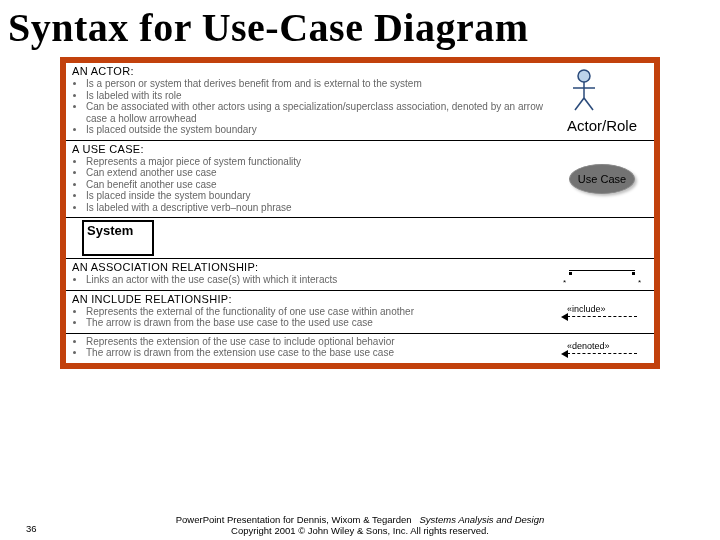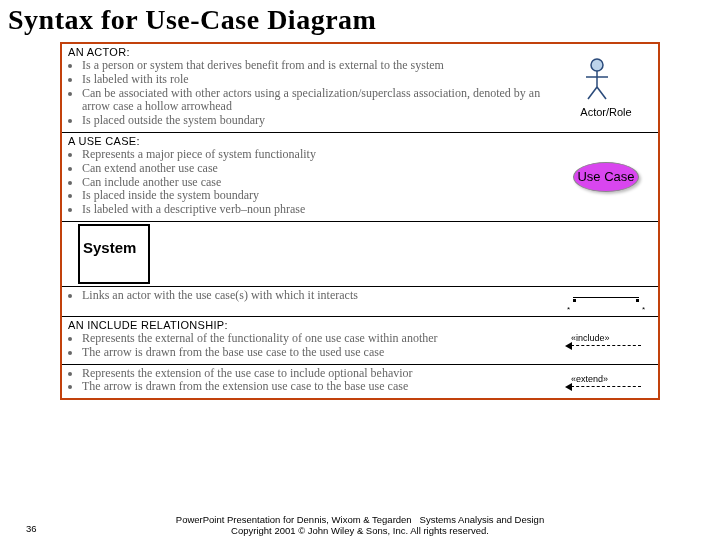--- a/index.html
+++ b/index.html
@@ -1,43 +1,43 @@
 <!DOCTYPE html>
 <html><head>
 <meta charset="utf-8">
 <style>
   html,body{margin:0;padding:0;background:#fff;font-family:Arial,Helvetica,sans-serif;color:#000}
   .slide{width:720px;height:540px;box-sizing:border-box;position:relative}
-  .title{font-family:"Times New Roman",serif;font-weight:bold;font-size:28px;padding:4px 8px 0 8px;letter-spacing:.5px}
-  .table{border:2px solid #c2410c;margin:6px 60px 0 60px}
+  .title{font-family:"Times New Roman",serif;font-weight:bold;font-size:40px;padding:4px 8px 0 8px;letter-spacing:.5px}
+  .table{border:6px solid #c2410c;margin:6px 60px 0 60px}
   .sec{border-bottom:1px solid #000;display:flex}
   .sec:last-child{border-bottom:none}
   .txt{flex:1;padding:2px 6px 4px 6px}
   .ico{width:100px;display:flex;align-items:center;justify-content:center;padding:2px}
   .h{font-family:Arial,sans-serif;font-size:11px;color:#000;margin:0 0 1px 0;letter-spacing:.3px}
   ul{margin:0;padding:0 0 0 14px}
-  li{font-family:Liberation Serif, serif;font-size:12px;color:#666;line-height:1.15;list-style:disc}
-  .actor-lbl{font-size:11px;text-align:center;margin-top:1px}
-  .usecase{background:#d946ef;border:1px solid #888;border-radius:50%;width:64px;height:28px;display:flex;align-items:center;justify-content:center;font-size:13px;box-shadow:2px 2px 3px rgba(0,0,0,.25)}
-  .sysbox{border:2px solid #000;width:62px;height:30px;font-size:15px;font-weight:bold;padding:13px 3px}
+  li{font-family:Liberation Sans, sans-serif;font-size:10px;color:#666;line-height:1.15;list-style:disc}
+  .actor-lbl{font-size:15px;text-align:center;margin-top:1px}
+  .usecase{background:#737373;border:1px solid #888;border-radius:50%;width:64px;height:28px;display:flex;align-items:center;justify-content:center;font-size:11px;box-shadow:2px 2px 3px rgba(0,0,0,.25)}
+  .sysbox{border:2px solid #000;width:62px;height:30px;font-size:13px;font-weight:bold;padding:1px 3px}
   .assoc{position:relative;width:78px;height:16px}
   .assoc .ln{border-top:1.5px solid #000;position:absolute;left:6px;right:6px;top:8px}
   .assoc::before,.assoc::after{content:"";position:absolute;top:10px;width:3px;height:3px;background:#000}
   .assoc::before{left:6px}.assoc::after{right:6px}
   .incl,.extd{font-size:9px;text-align:left}
   .dln{border-top:1.5px dashed #000;width:70px;margin:2px auto;position:relative}
   .dln::before{content:"";position:absolute;left:-6px;top:-4px;border-right:7px solid #000;border-top:4px solid transparent;border-bottom:4px solid transparent}
   .gen{position:relative;width:70px;height:12px;margin:auto}
   .gen .l{border-top:1.5px solid #000;position:absolute;left:8px;right:0;top:6px}
   .gen::before{content:"";position:absolute;left:0;top:2px;width:0;height:0;border-right:8px solid #000;border-top:4.5px solid transparent;border-bottom:4.5px solid transparent}
   .gen::after{content:"";position:absolute;left:2px;top:3.5px;width:0;height:0;border-right:5px solid #fff;border-top:3px solid transparent;border-bottom:3px solid transparent}
   .footer{position:absolute;bottom:4px;left:0;right:0;font-size:9.5px}
   .pg{position:absolute;left:26px;bottom:2px}
   .fc{text-align:center}
-  .fc .bk{}
+  .fc .bk{font-style:italic}
 </style>
 </head>
 <body>
 <div class="slide">
   <div class="title">Syntax for Use-Case Diagram</div>
 
   <div class="table">
 
     <div class="sec">
       <div class="txt">
@@ -62,38 +62,39 @@
       </div>
         </div>
     </div>
 
     <div class="sec">
       <div class="txt">
         <p class="h">A USE CASE:</p>
         <ul>
           <li>Represents a major piece of system functionality</li>
           <li>Can extend another use case</li>
-          <li>Can include another use case</li>
+          <li>Can benefit another use case</li>
           <li>Is placed inside the system boundary</li>
           <li>Is labeled with a descriptive verb–noun phrase</li>
         </ul>
       </div>
       <div class="ico">
           <div class="usecase">Use Case</div>
         </div>
     </div>
 
     <div class="sec">
       <div class="ico">
           <div class="sysbox">System</div>
         </div>
     </div>
 
     <div class="sec">
       <div class="txt">
+        <p class="h">AN ASSOCIATION RELATIONSHIP:</p>
         <ul>
           <li>Links an actor with the use case(s) with which it interacts</li>
         </ul>
       </div>
       <div class="ico">
           <div>
         <div class="assoc">
               <div class="ln"></div>
             </div>
         <div style="display:flex;justify-content:space-between;font-size:8px;width:78px">
@@ -122,21 +123,21 @@
 
     <div class="sec">
       <div class="txt">
         <ul>
           <li>Represents the extension of the use case to include optional behavior</li>
           <li>The arrow is drawn from the extension use case to the base use case</li>
         </ul>
       </div>
       <div class="ico">
           <div class="extd">
-        <span>«extend»</span>
+        <span>«denoted»</span>
         <div class="dln"></div>
       </div>
         </div>
     </div>
 
 
   </div>
 
   <div class="footer">
     <div class="pg">36</div>

